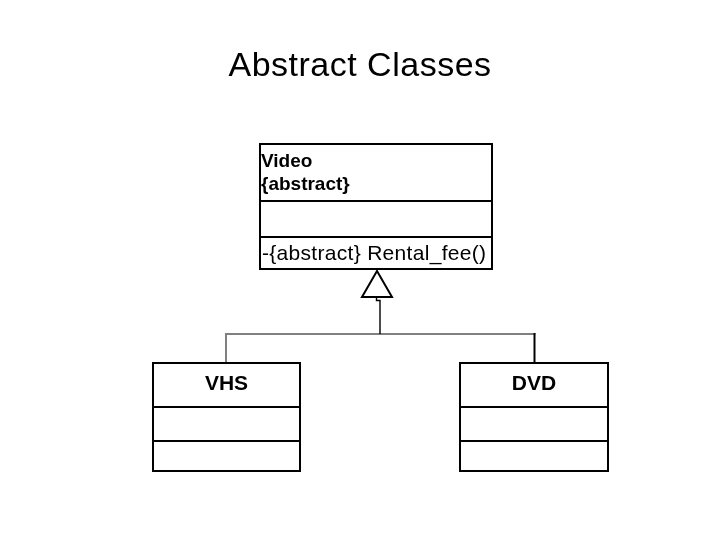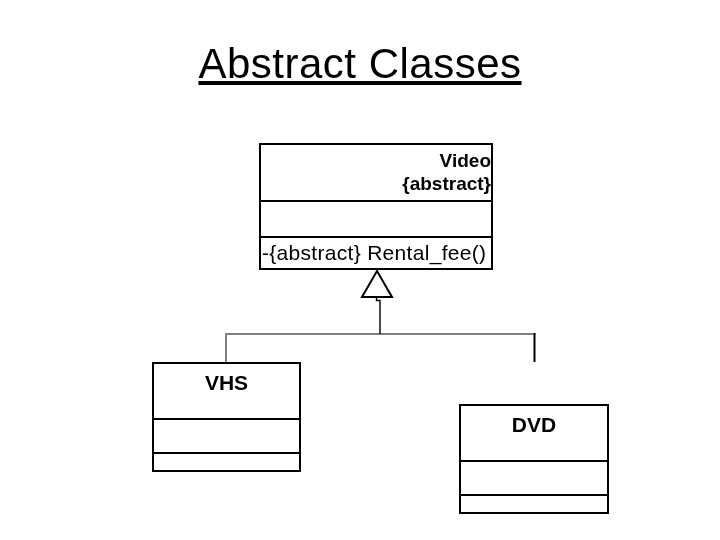--- a/index.html
+++ b/index.html
@@ -15,73 +15,72 @@
     font-family: "Liberation Sans", sans-serif;
     color: #000000;
     overflow: hidden;
   }
   .title {
     position: absolute;
     top: 40px;
     left: 0;
     width: 100%;
     text-align: center;
-    font-size: 42px;
+    font-size: 34px;
     line-height: 48px;
     letter-spacing: 0.5px;
     color: #000000;
     white-space: nowrap;
-    text-decoration: underline;
   }
   .uml-box {
     position: absolute;
     box-sizing: border-box;
     border: 2px solid #000000;
     background: #ffffff;
   }
   .sec {
     box-sizing: border-box;
     border-bottom: 2px solid #000000;
     overflow: hidden;
   }
   .sec:last-child {
     border-bottom: none;
   }
   
   .video-box { left: 259px; top: 143px; width: 234px; height: 127px; }
   .video-box .sec-header {
     height: 57px;
     padding-top: 4px;
-    text-align: right;
+    text-align: left;
     font-weight: 700;
     font-size: 19px;
     line-height: 23px;
   }
   .video-box .sec-attrs { height: 36px; }
   .video-box .sec-ops {
     height: 30px;
     font-size: 21px;
     line-height: 29px;
     letter-spacing: 0.3px;
     padding-left: 1px;
     white-space: nowrap;
     border-radius: 8px;
   }
   
   .sub .sec-header {
-    height: 56px;
+    height: 44px;
     text-align: center;
     font-weight: 700;
     font-size: 21px;
     line-height: 38px;
   }
   .sub .sec-attrs { height: 34px; }
   .sub .sec-ops { height: 32px; }
   .vhs-box { left: 152px; top: 362px; width: 149px; height: 110px; }
-  .dvd-box { left: 459px; top: 362px; width: 150px; height: 110px; margin-top: 42px; }
+  .dvd-box { left: 459px; top: 362px; width: 150px; height: 110px; }
   
   .connectors {
     position: absolute;
     left: 0;
     top: 0;
     width: 720px;
     height: 540px;
     pointer-events: none;
   }
 </style>

